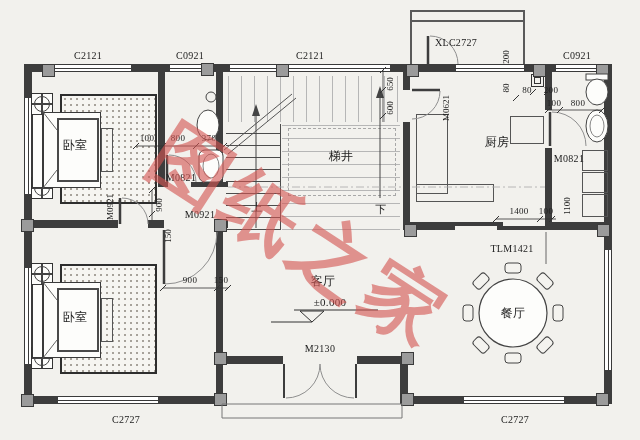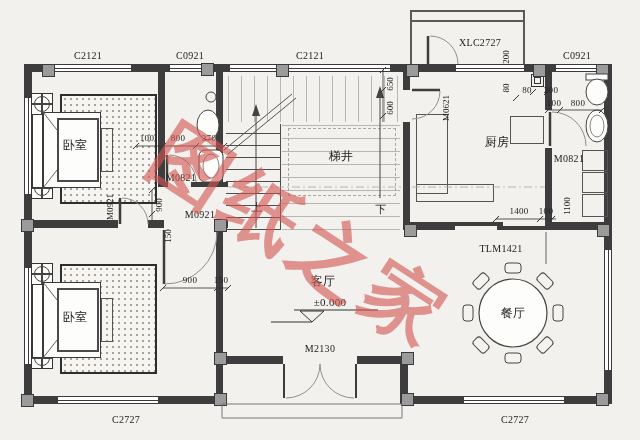--- a/index.html
+++ b/index.html
@@ -200,38 +200,38 @@
       <rect x="-8" y="-5" width="16" height="10" rx="3" transform="translate(481,281) rotate(315)"></rect>
       <rect x="-8" y="-5" width="16" height="10" rx="3" transform="translate(513,268)"></rect>
       <rect x="-8" y="-5" width="16" height="10" rx="3" transform="translate(545,281) rotate(45)"></rect>
       <circle cx="513" cy="313" r="34" fill="#fdfdfb" stroke-width="1.2"></circle>
     </g>
   </svg>
 
   <div class="lbl" style="left:88px;top:55px">C2121</div>
   <div class="lbl" style="left:190px;top:55px">C0921</div>
   <div class="lbl" style="left:310px;top:55px">C2121</div>
-  <div class="lbl" style="left:480px;top:42px">XLC2727</div>
+  <div class="lbl" style="left:456px;top:42px">XLC2727</div>
   <div class="lbl" style="left:577px;top:55px">C0921</div>
   <div class="lbl" style="left:126px;top:419px">C2727</div>
   <div class="lbl" style="left:515px;top:419px">C2727</div>
 
   <div class="lbl room" style="left:75px;top:145px">卧室</div>
   <div class="lbl room" style="left:75px;top:317px">卧室</div>
   <div class="lbl room" style="left:341px;top:156px">梯井</div>
   <div class="lbl room" style="left:497px;top:142px">厨房</div>
   <div class="lbl room" style="left:323px;top:281px">客厅</div>
   <div class="lbl room" style="left:513px;top:313px">餐厅</div>
 
   <div class="lbl" style="left:181px;top:177px">M0821</div>
   <div class="lblv" style="left:110px;top:207px">M0921</div>
   <div class="lbl" style="left:200px;top:214px">M0921</div>
   <div class="lblv" style="left:446px;top:108px">M0621</div>
   <div class="lbl" style="left:569px;top:158px">M0821</div>
-  <div class="lbl" style="left:501px;top:248px">TLM1421</div>
+  <div class="lbl" style="left:512px;top:248px">TLM1421</div>
   <div class="lbl" style="left:320px;top:348px">M2130</div>
 
   <div class="lbl dim" style="left:147px;top:138px">100</div>
   <div class="lbl dim" style="left:178px;top:138px">800</div>
   <div class="lbl dim" style="left:209px;top:138px">370</div>
   <div class="lblv dim" style="left:159px;top:205px">900</div>
   <div class="lblv dim" style="left:168px;top:236px">150</div>
   <div class="lbl dim" style="left:190px;top:280px">900</div>
   <div class="lbl dim" style="left:221px;top:280px">150</div>
   <div class="lblv dim" style="left:390px;top:84px">650</div>

